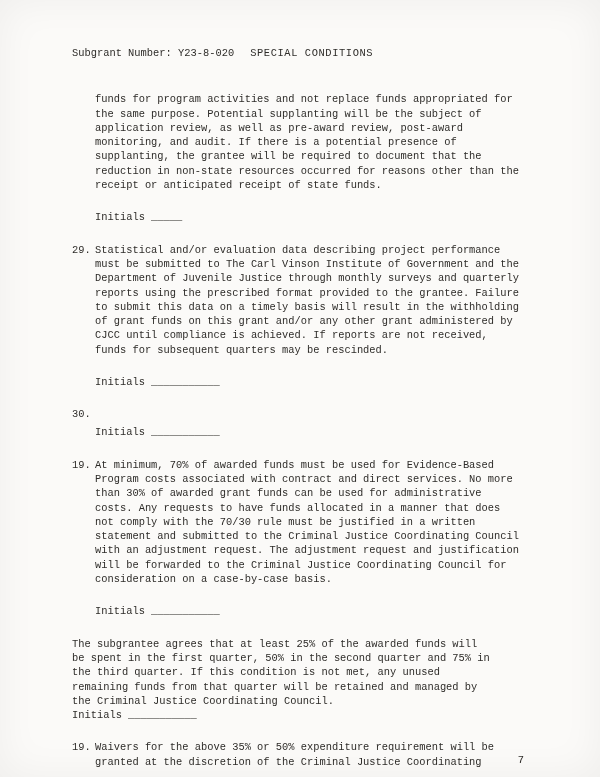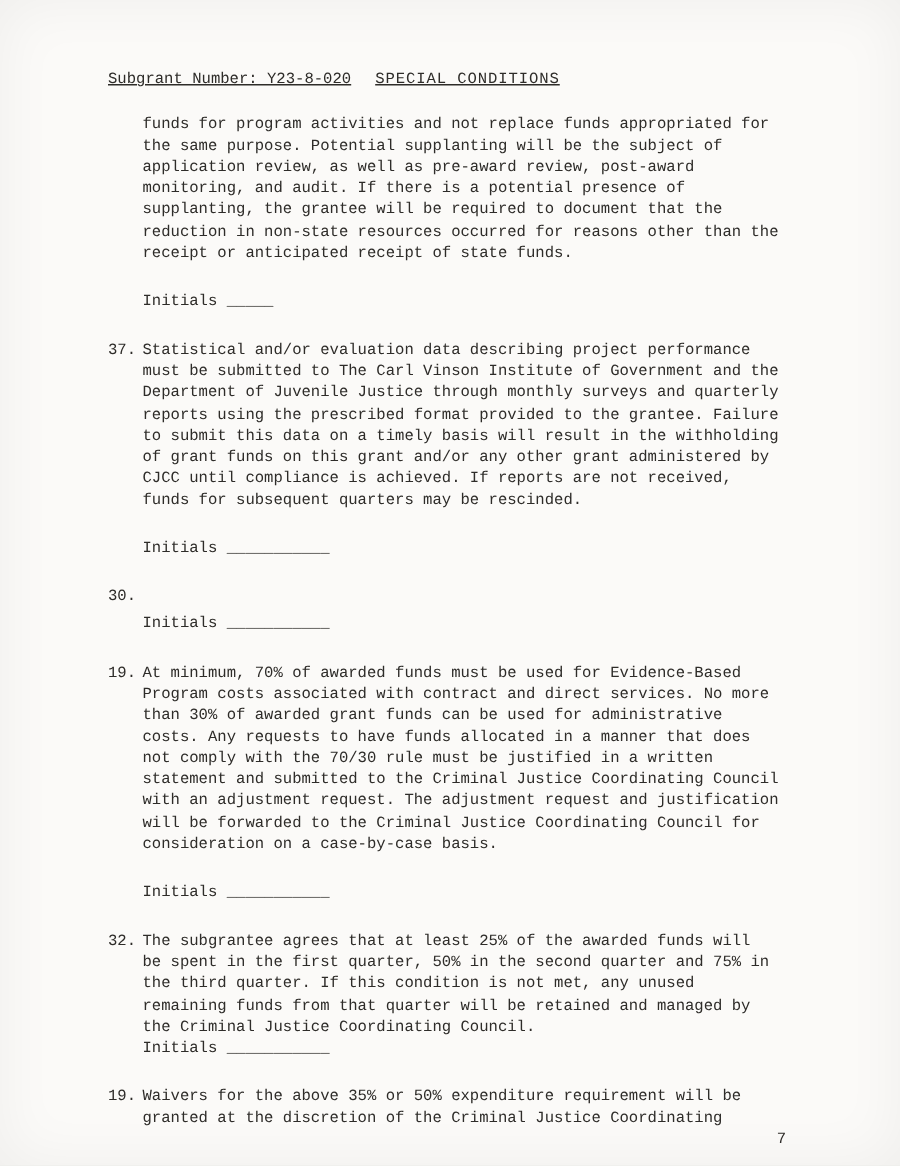--- a/index.html
+++ b/index.html
@@ -9,21 +9,21 @@
     position: relative;
     width: 600px; height: 777px;
     background: #fbfaf8;
     color: #2e2c29;
     font-size: 10.4px;
     line-height: 14.3px;
     padding: 46px 50px 0 72px;
     box-shadow: inset 0 0 40px rgba(0,0,0,0.05);
     overflow: hidden;
   }
-  .header { white-space: pre; margin-bottom: 16px; text-decoration: underline; }
+  .header { white-space: pre; margin-bottom: 32px; }
   .header .title { margin-left: 16px; letter-spacing: 0.6px; }
   .para { white-space: pre-line; }
   .indent { margin-left: 23px; }
   .initials { margin-left: 23px; margin-top: 18px; }
   .initials.tight { margin-top: 0; }
   .item { display: flex; margin-top: 18px; }
   .item .num { width: 23px; flex-shrink: 0; }
   .item .body { flex: 1; }
   .item .initials { margin-left: 0; }
   .intro-block { }
@@ -45,21 +45,21 @@
 the same purpose. Potential supplanting will be the subject of
 application review, as well as pre-award review, post-award
 monitoring, and audit. If there is a potential presence of
 supplanting, the grantee will be required to document that the
 reduction in non-state resources occurred for reasons other than the
 receipt or anticipated receipt of state funds.</div>
     <div class="initials">Initials _____</div>
   </div>
 
   <div class="item">
-    <div class="num">37.</div>
+    <div class="num">29.</div>
     <div class="body">
       <div class="para">Statistical and/or evaluation data describing project performance
 must be submitted to The Carl Vinson Institute of Government and the
 Department of Juvenile Justice through monthly surveys and quarterly
 reports using the prescribed format provided to the grantee. Failure
 to submit this data on a timely basis will result in the withholding
 of grant funds on this grant and/or any other grant administered by
 CJCC until compliance is achieved. If reports are not received,
 funds for subsequent quarters may be rescinded.</div>
       <div class="initials">Initials ___________</div>
@@ -83,21 +83,20 @@
 not comply with the 70/30 rule must be justified in a written
 statement and submitted to the Criminal Justice Coordinating Council
 with an adjustment request. The adjustment request and justification
 will be forwarded to the Criminal Justice Coordinating Council for
 consideration on a case-by-case basis.</div>
       <div class="initials">Initials ___________</div>
     </div>
   </div>
 
   <div class="item">
-    <div class="num">32.</div>
     <div class="body">
       <div class="para">The subgrantee agrees that at least 25% of the awarded funds will
 be spent in the first quarter, 50% in the second quarter and 75% in
 the third quarter. If this condition is not met, any unused
 remaining funds from that quarter will be retained and managed by
 the Criminal Justice Coordinating Council.</div>
       <div class="initials tight">Initials ___________</div>
     </div>
   </div>
 

